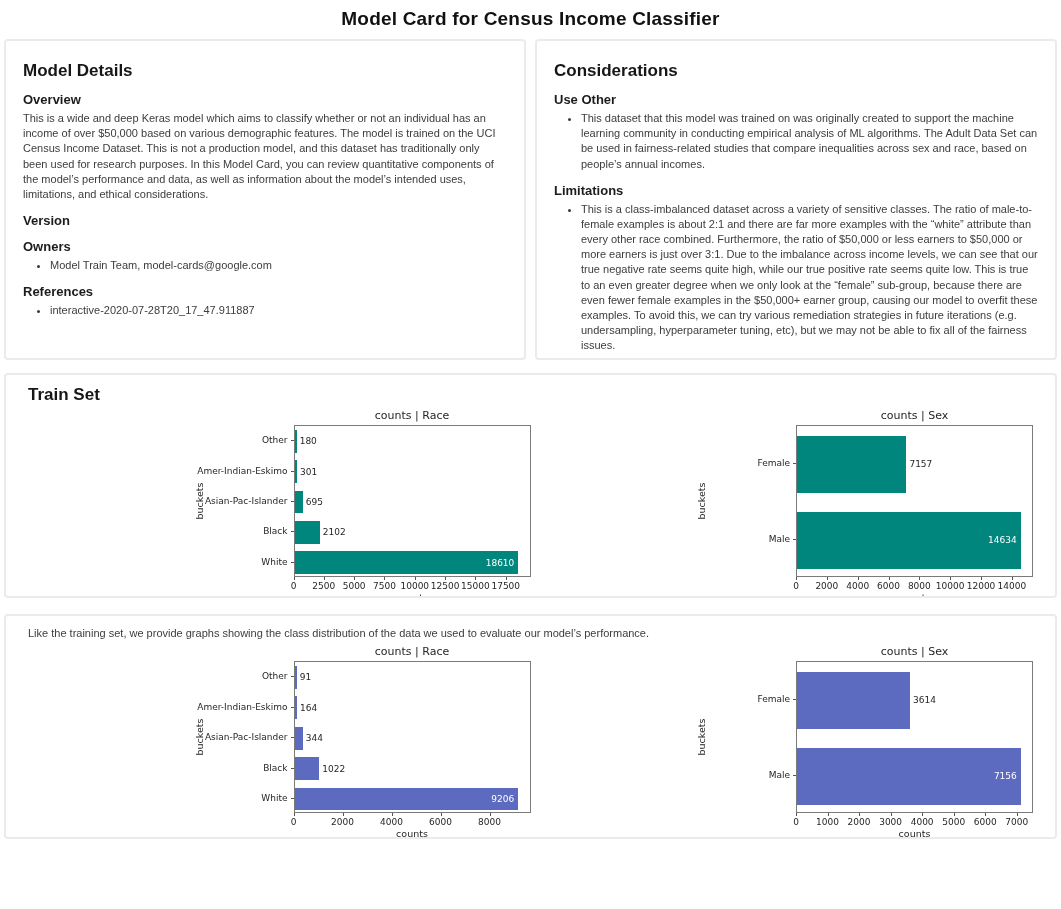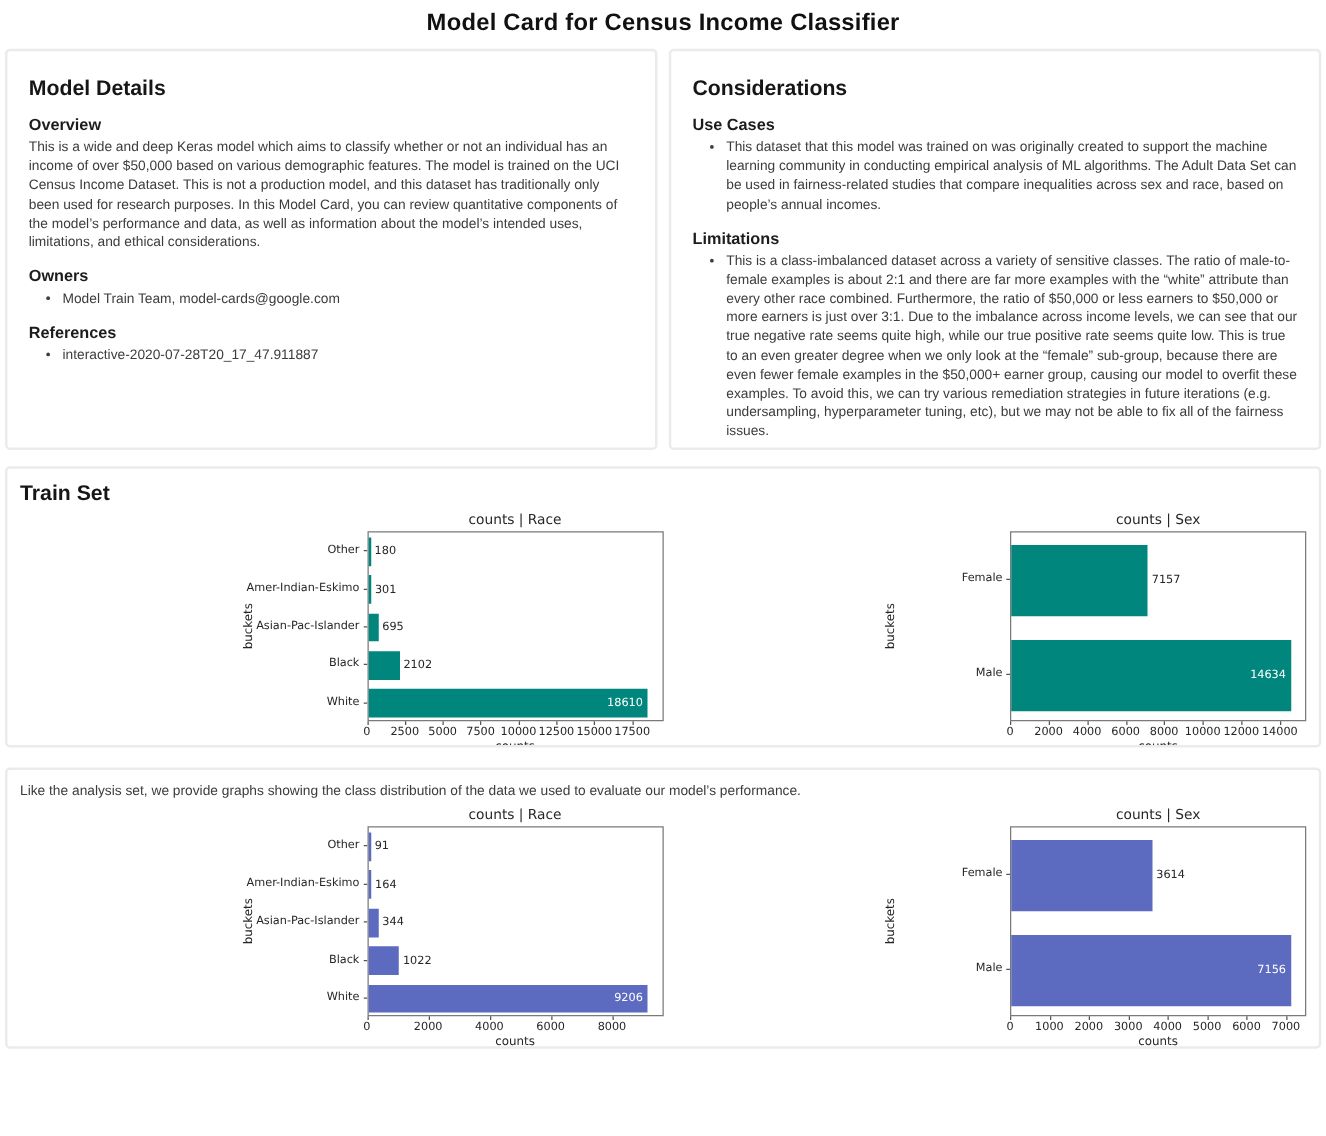--- a/index.html
+++ b/index.html
@@ -11,21 +11,21 @@
   }
   .page-title {
     text-align: center; font-size: 19px; font-weight: 700; color: #111;
     margin: 8px 0 9px 0; letter-spacing: 0.2px;
   }
   .top-row { display: flex; gap: 9px; margin: 0 4px; }
   .card {
     background: #fff; border: 2px solid #ebebeb; border-radius: 4px;
   }
   .card.half { flex: 1; height: 321px; padding: 12px 17px; overflow: hidden; }
-  .card.full { margin: 13px 4px 0 4px; height: 225px; padding: 8px 10px; overflow: hidden; }
+  .card.full { margin: 13px 4px 0 4px; height: 225px; padding: 8px 22px; overflow: hidden; }
   .card.full.eval { margin-top: 16px; }
   h2.card-title { font-size: 17px; font-weight: 700; color: #161616; margin: 8px 0 10px 0; }
   .card.full h2.card-title { margin: 2px 0 4px 0; }
   h3.sub-heading { font-size: 13px; font-weight: 700; color: #1c1c1c; margin: 11px 0 4px 0; }
   p.body-text { font-size: 11px; line-height: 1.38; margin: 2px 0 4px 0; color: #3c3c3c; }
   ul.bullet-list { margin: 2px 0 6px 0; padding-left: 27px; }
   ul.bullet-list li { font-size: 11px; line-height: 1.38; color: #3c3c3c; margin: 2px 0; }
   .section-desc { font-size: 11px; margin: 0 0 6px 0; color: #2e2e2e; }
   .charts-row { display: flex; margin-top: 0; }
   .chart-slot { flex: 1; display: flex; justify-content: flex-end; }
@@ -60,33 +60,34 @@
 <body>
 
 <h1 class="page-title">Model Card for Census Income Classifier</h1>
 
 <div class="top-row">
 
   <section class="card half">
     <h2 class="card-title">Model Details</h2>
     <h3 class="sub-heading">Overview</h3>
     <p class="body-text">This is a wide and deep Keras model which aims to classify whether or not an individual has an income of over $50,000 based on various demographic features. The model is trained on the UCI Census Income Dataset. This is not a production model, and this dataset has traditionally only been used for research purposes. In this Model Card, you can review quantitative components of the model’s performance and data, as well as information about the model’s intended uses, limitations, and ethical considerations.</p>
+    <h3 class="sub-heading">Version</h3>
     <h3 class="sub-heading">Owners</h3>
     <ul class="bullet-list">
       <li>Model Train Team, model-cards@google.com</li>
     </ul>
     <h3 class="sub-heading">References</h3>
     <ul class="bullet-list">
       <li>interactive-2020-07-28T20_17_47.911887</li>
     </ul>
   </section>
 
   <section class="card half">
     <h2 class="card-title">Considerations</h2>
-    <h3 class="sub-heading">Use Cases</h3>
+    <h3 class="sub-heading">Use Other</h3>
     <ul class="bullet-list">
       <li>This dataset that this model was trained on was originally created to support the machine learning community in conducting empirical analysis of ML algorithms. The Adult Data Set can be used in fairness-related studies that compare inequalities across sex and race, based on people’s annual incomes.</li>
     </ul>
     <h3 class="sub-heading">Limitations</h3>
     <ul class="bullet-list">
       <li>This is a class-imbalanced dataset across a variety of sensitive classes. The ratio of male-to-female examples is about 2:1 and there are far more examples with the “white” attribute than every other race combined. Furthermore, the ratio of $50,000 or less earners to $50,000 or more earners is just over 3:1. Due to the imbalance across income levels, we can see that our true negative rate seems quite high, while our true positive rate seems quite low. This is true to an even greater degree when we only look at the “female” sub-group, because there are even fewer female examples in the $50,000+ earner group, causing our model to overfit these examples. To avoid this, we can try various remediation strategies in future iterations (e.g. undersampling, hyperparameter tuning, etc), but we may not be able to fix all of the fairness issues.</li>
     </ul>
 
   </section>
 
@@ -190,21 +191,21 @@
               </div>
               <div class="xlabel">counts</div>
             </div>
           </div>
         </div>
     </div>
   </div>
 </section>
 
 <section class="card full eval">
-  <p class="body-text section-desc">Like the analysis set, we provide graphs showing the class distribution of the data we used to evaluate our model’s performance.</p>
+  <p class="body-text section-desc">Like the training set, we provide graphs showing the class distribution of the data we used to evaluate our model’s performance.</p>
   <div class="charts-row">
     <div class="chart-slot">
       <div class="chart">
           <div class="chart-title">counts | Race</div>
           <div class="chart-grid">
             <div class="ylabel-col">
               <div class="ylabel-text">buckets</div>
             </div>
             <div class="ytick-col">
               <div class="ytick" style="top: 15.2px;">Other</div>

